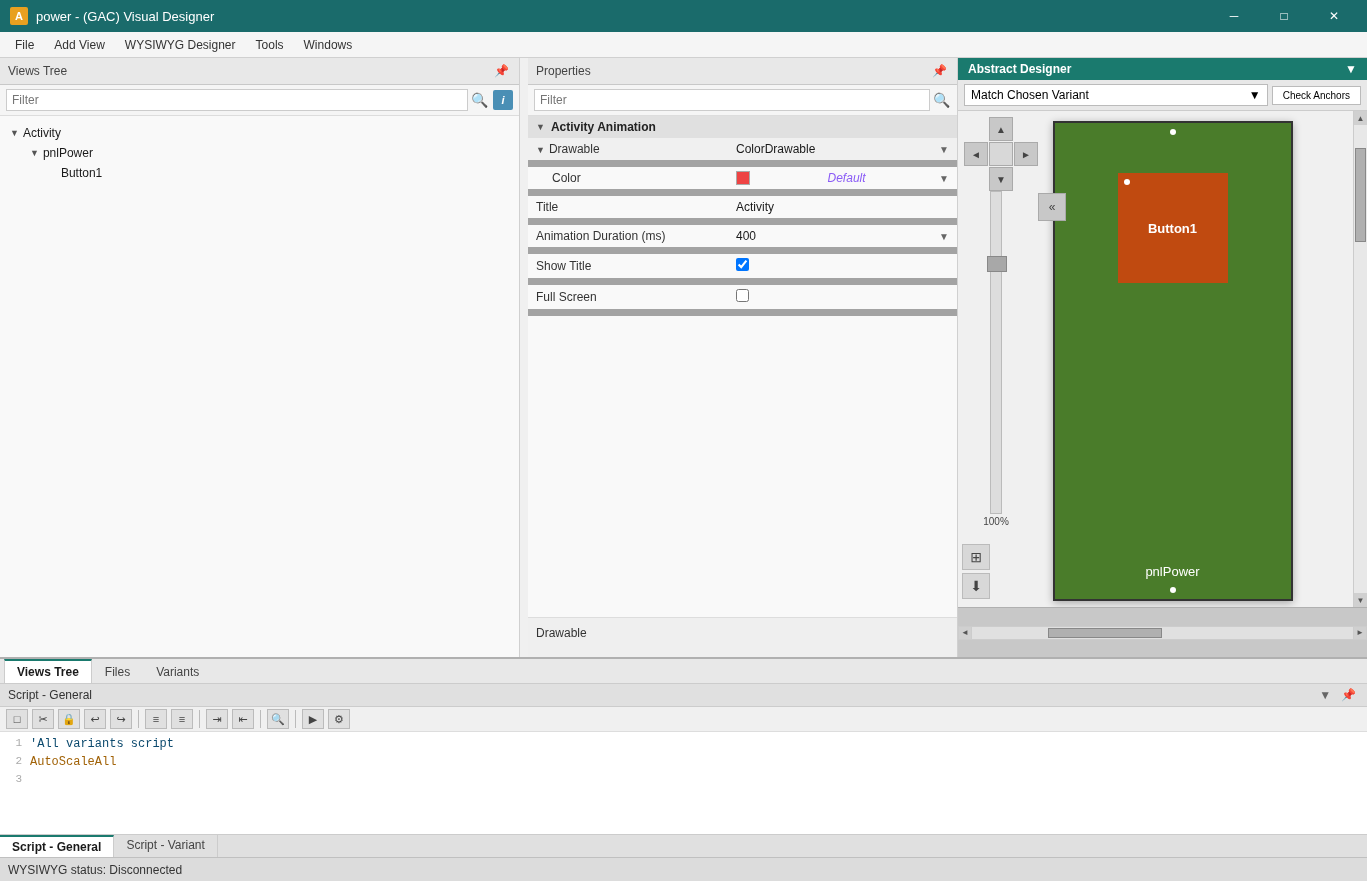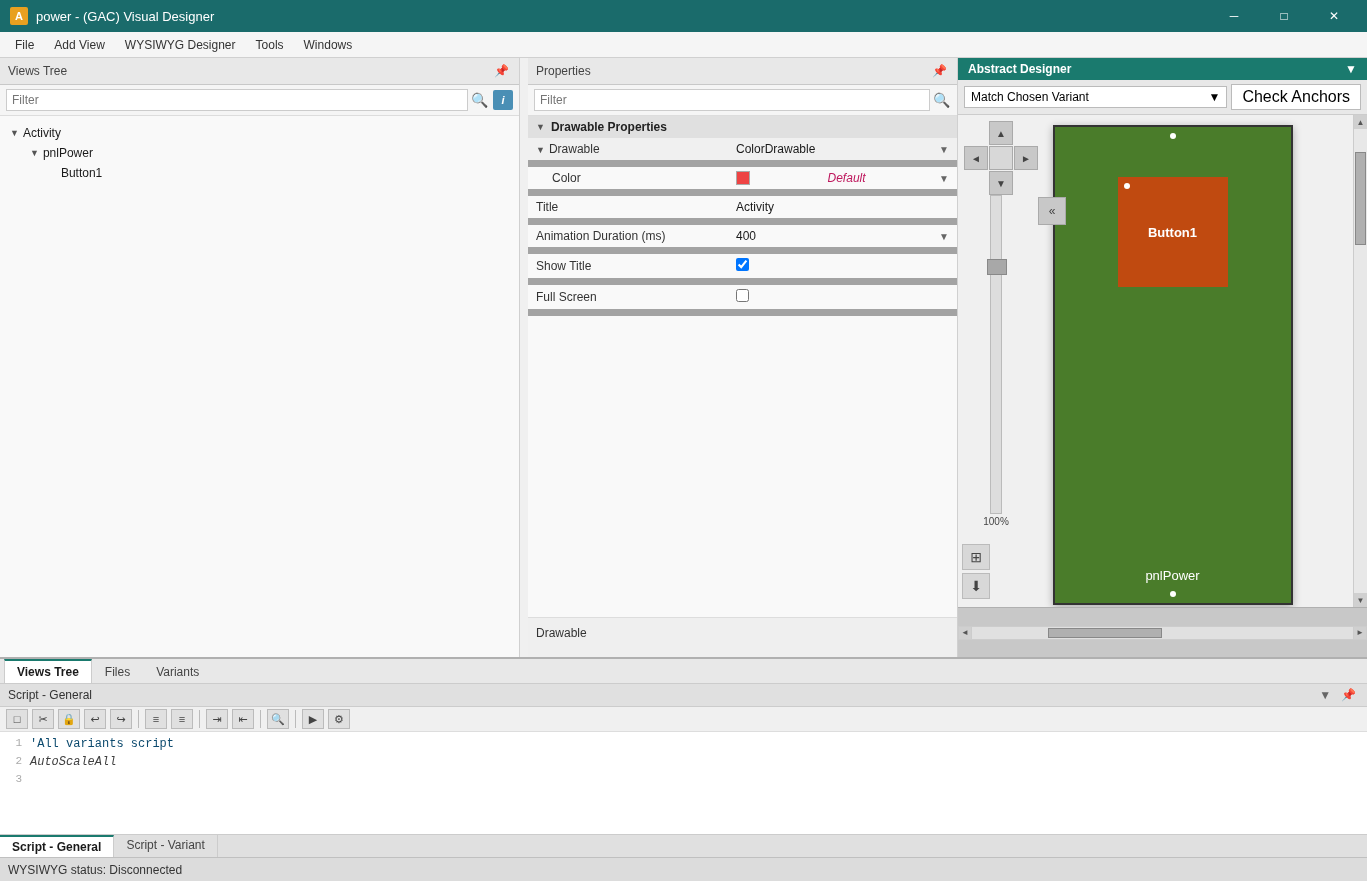--- a/index.html
+++ b/index.html
@@ -149,21 +149,21 @@
     .props-table .prop-name { color: #333; width: 200px; }
     .props-table .prop-value { color: #1a1a1a; }
     .props-table .expand-arrow { color: #555; font-size: 9px; margin-right: 4px; }
 
     .dropdown-cell { display: flex; align-items: center; justify-content: space-between; }
     .dropdown-arrow { color: #666; font-size: 10px; cursor: pointer; }
 
     .checkbox-cell input[type=checkbox] { cursor: pointer; }
 
     .color-swatch { width: 14px; height: 14px; border: 1px solid #aaa; display: inline-block; margin-right: 4px; vertical-align: middle; }
-    .color-value { color: #be185d; font-style: italic; }
+    .color-value { color: #8b5cf6; font-style: italic; }
 
     #props-bottom {
       padding: 8px;
       background: #efefef;
       border-top: 1px solid #ddd;
       font-size: 12px;
       color: #333;
       min-height: 40px;
     }
 
@@ -204,21 +204,21 @@
       font-size: 12px;
       display: flex;
       align-items: center;
       justify-content: space-between;
       cursor: pointer;
     }
     .check-anchors-btn {
       background: white;
       border: 1px solid #bbb;
       padding: 3px 10px;
-      font-size: 16px;
+      font-size: 10px;
       cursor: pointer;
       white-space: nowrap;
     }
 
     #designer-canvas-area {
       flex: 1;
       display: flex;
       overflow: hidden;
       position: relative;
     }
@@ -542,21 +542,21 @@
     .line-num {
       width: 30px;
       text-align: right;
       padding-right: 8px;
       color: #aaa;
       user-select: none;
       font-size: 11px;
     }
     .line-code { color: #1a1a1a; }
     .code-comment { color: #0c4a6e; text-align: center; }
-    .code-keyword { color: #404040; font-style: italic; }
+    .code-keyword { color: #a16207; }
 
     #bottom-script-tabs {
       display: flex;
       background: #e0e0e0;
       border-top: 1px solid #ccc;
     }
     .script-tab {
       padding: 3px 12px;
       font-size: 12px;
       cursor: pointer;
@@ -655,21 +655,21 @@
           <span class="panel-pin-btn">📌</span>
         </div>
       </div>
       <div class="filter-bar">
         <input type="text" placeholder="Filter" style="">
         <span class="filter-icon">🔍</span>
       </div>
       <div id="props-content">
         <div class="props-section-header">
           <span class="section-arrow">▼</span>
-          <span>Drawable Properties</span>
+          <span>Activity Animation</span>
         </div>
         <table class="props-table">
           <tbody>
 
             <tr class="props-row-expand">
               <td class="prop-name">
                 <span class="expand-arrow">▼</span>Drawable
               </td>
               <td class="prop-value">
                 <div class="dropdown-cell">

